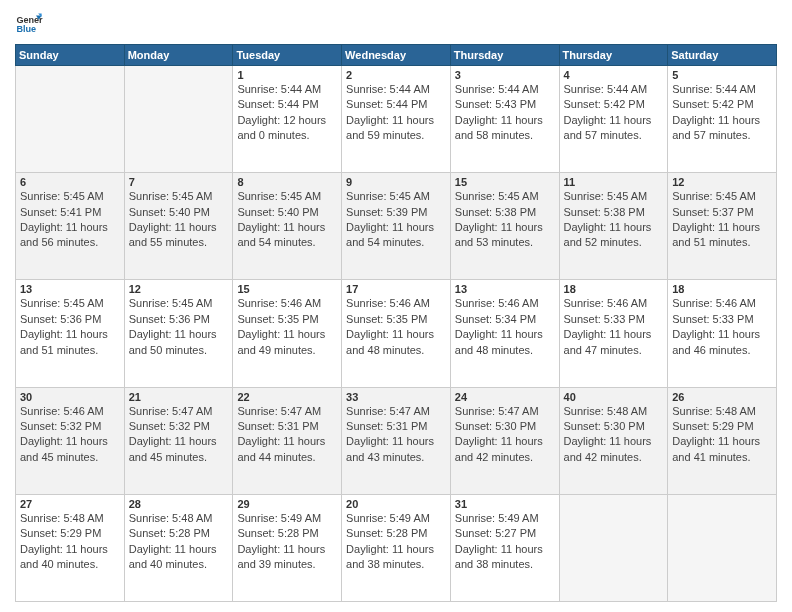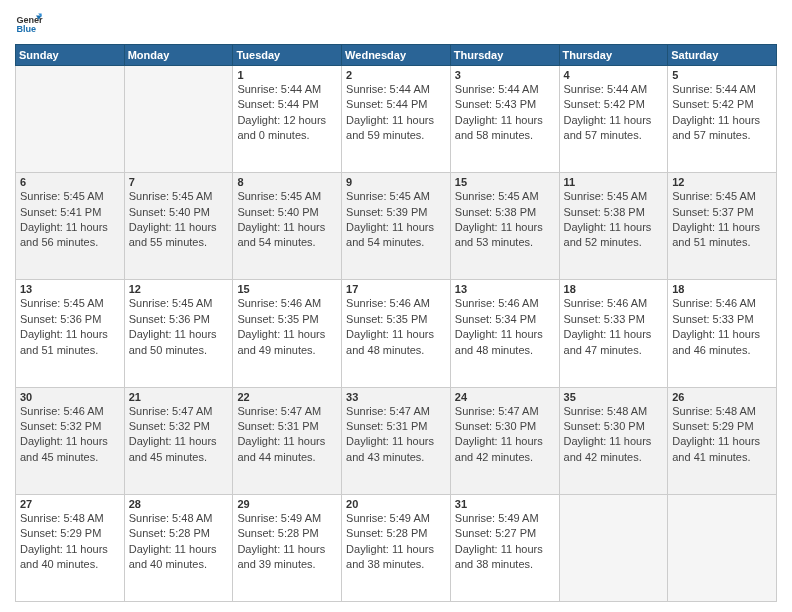--- a/index.html
+++ b/index.html
@@ -297,21 +297,21 @@
 and 43 minutes.</div>
           </td>
           <td>
             <span class="day-num">24</span>
             <div class="day-detail" style="white-space: pre-line;">Sunrise: 5:47 AM
 Sunset: 5:30 PM
 Daylight: 11 hours
 and 42 minutes.</div>
           </td>
           <td>
-            <span class="day-num">35</span>
+            <span class="day-num">40</span>
             <div class="day-detail" style="white-space: pre-line;">Sunrise: 5:48 AM
 Sunset: 5:30 PM
 Daylight: 11 hours
 and 42 minutes.</div>
           </td>
           <td>
             <span class="day-num">26</span>
             <div class="day-detail" style="white-space: pre-line;">Sunrise: 5:48 AM
 Sunset: 5:29 PM
 Daylight: 11 hours

